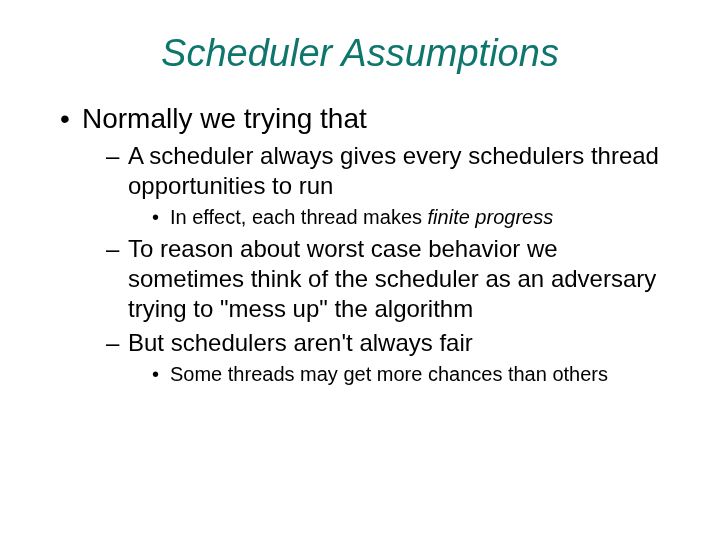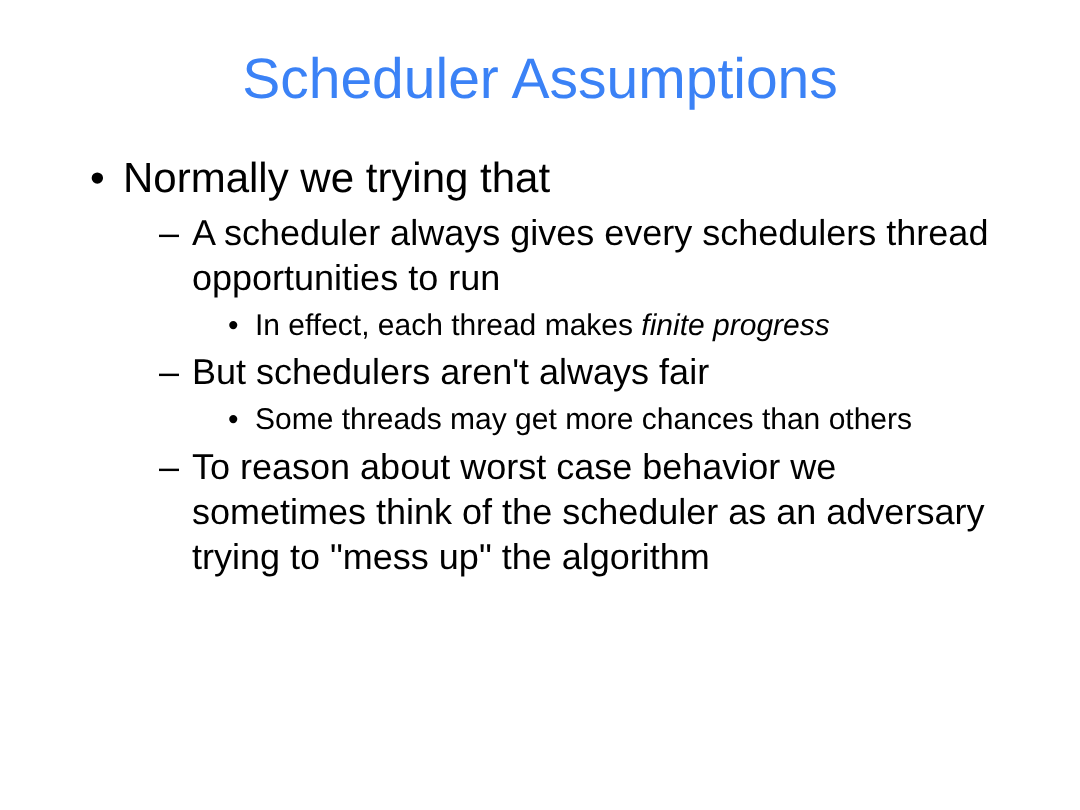--- a/index.html
+++ b/index.html
@@ -13,23 +13,24 @@
   }
   .slide {
     width: 720px;
     height: 540px;
     box-sizing: border-box;
     padding: 24px 40px 24px 40px;
   }
   .title {
     text-align: center;
     font-size: 38px;
-    color: #3b82f6;
+    color: #0f766e;
     margin: 8px 0 28px 0;
     font-weight: normal;
+    font-style: italic;
   }
   ul.lvl1 {
     list-style: none;
     padding: 0;
     margin: 0 20px 0 20px;
   }
   ul.lvl1 > li {
     font-size: 28px;
     margin-bottom: 6px;
     padding-left: 22px;
@@ -91,26 +92,26 @@
       <ul class="lvl2">
         <li>
           <span>A scheduler always gives every schedulers thread opportunities to run</span>
           <ul class="lvl3">
             <li>
               <span>In effect, each thread makes </span><span class="italic">finite progress</span>
             </li>
           </ul>
         </li>
         <li>
+          <span>To reason about worst case behavior we sometimes think of the scheduler as an adversary trying to "mess up" the algorithm</span>
+        </li>
+        <li>
           <span>But schedulers aren't always fair</span>
           <ul class="lvl3">
             <li>
               <span>Some threads may get more chances than others</span>
             </li>
           </ul>
         </li>
-        <li>
-          <span>To reason about worst case behavior we sometimes think of the scheduler as an adversary trying to "mess up" the algorithm</span>
-        </li>
       </ul>
     </li>
   </ul>
 </div>
 
 </body></html>

